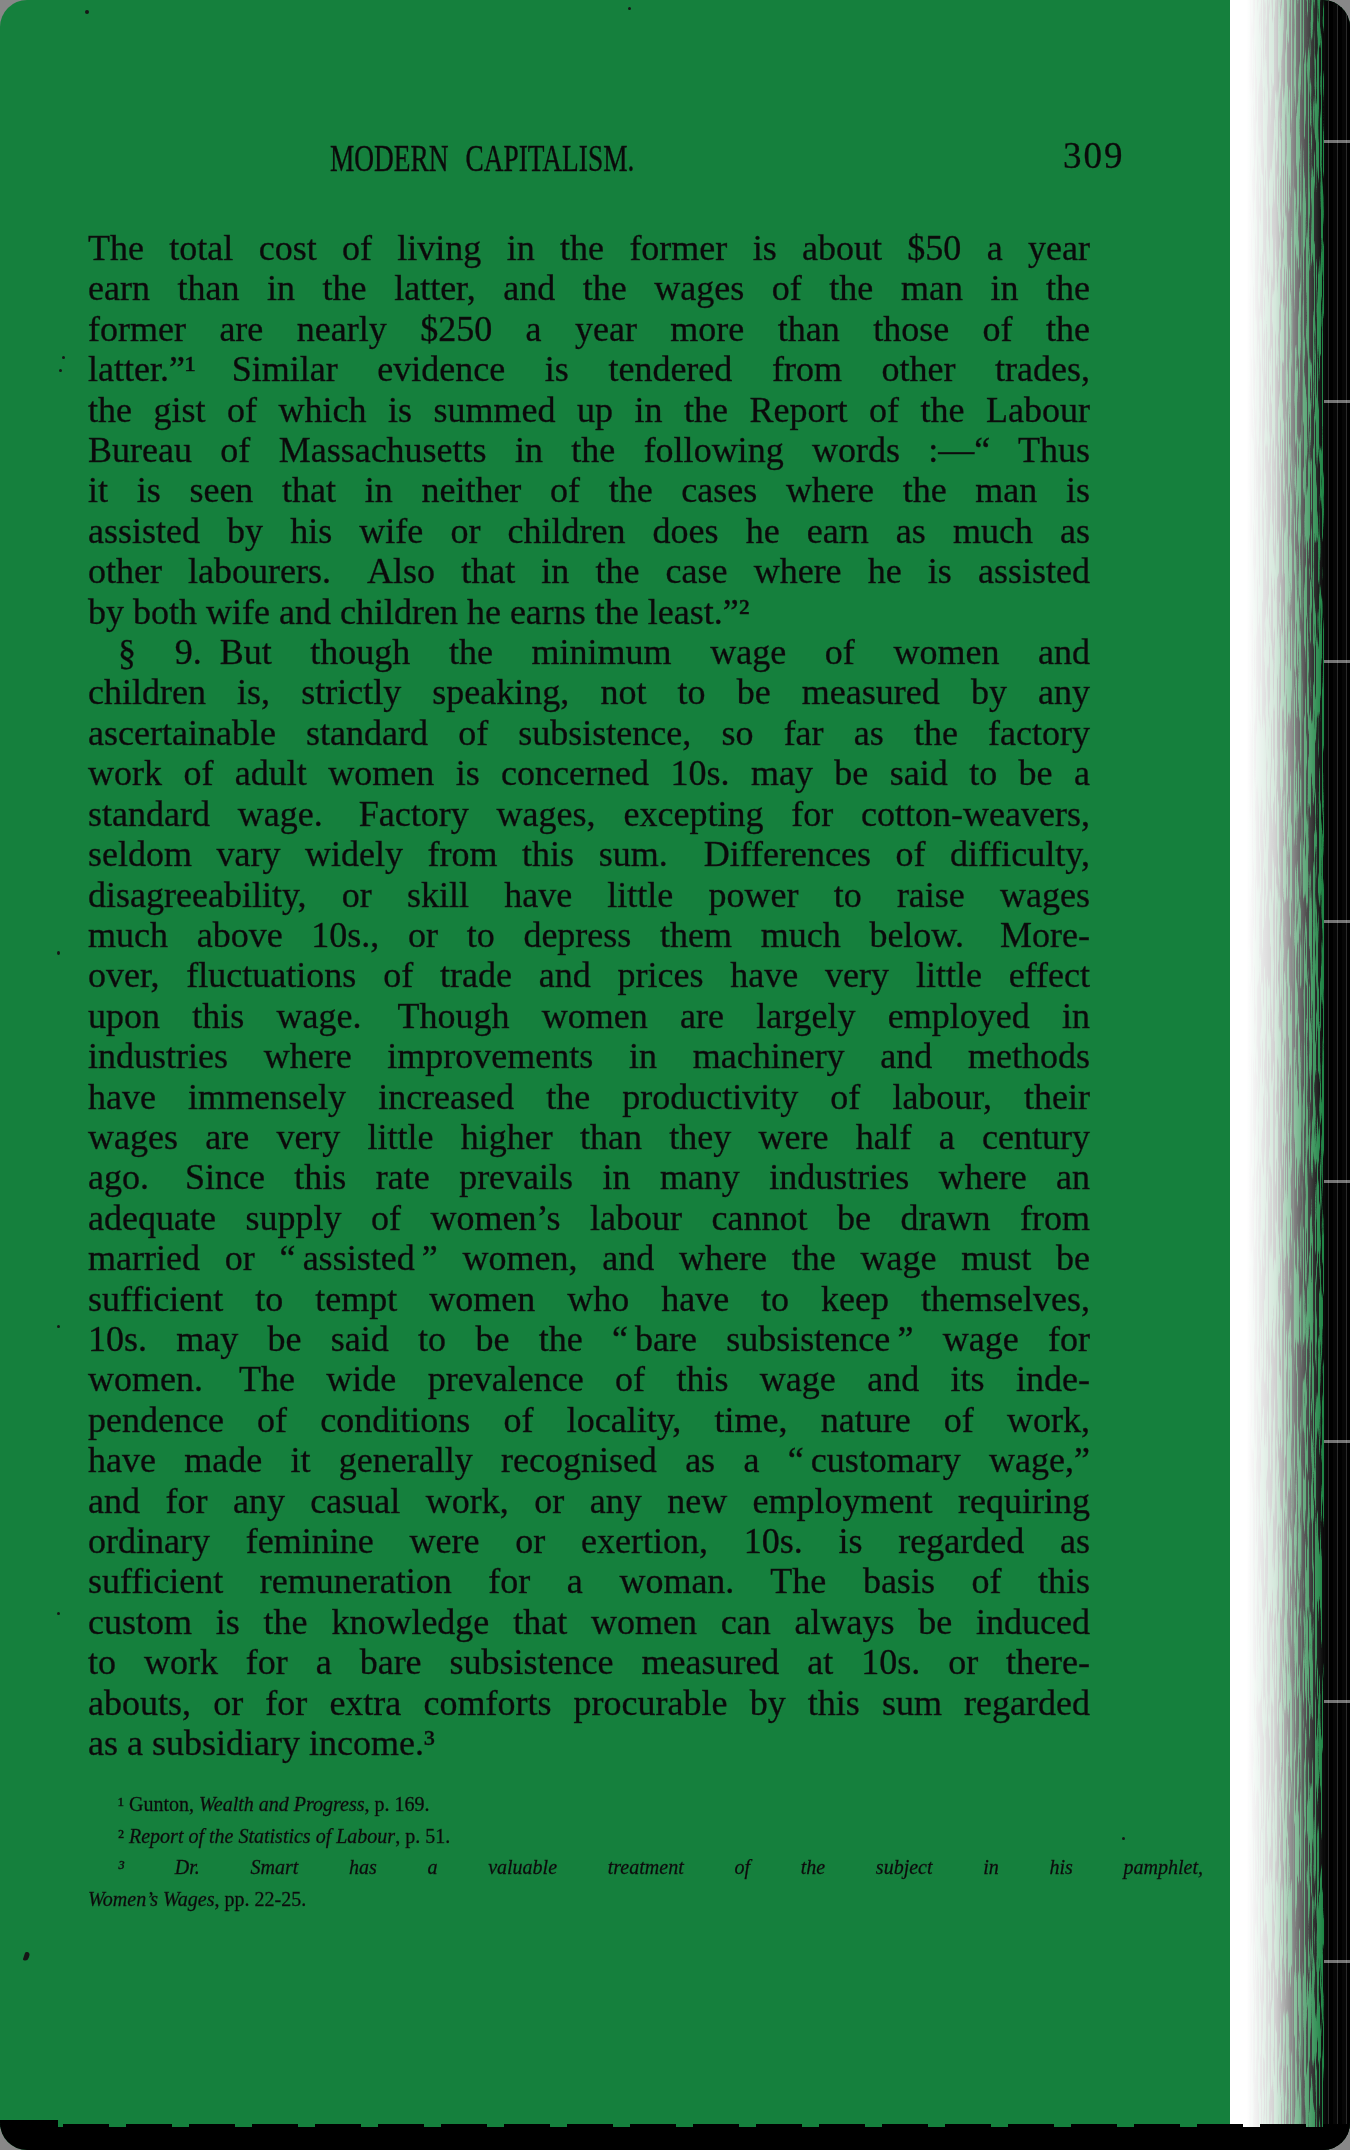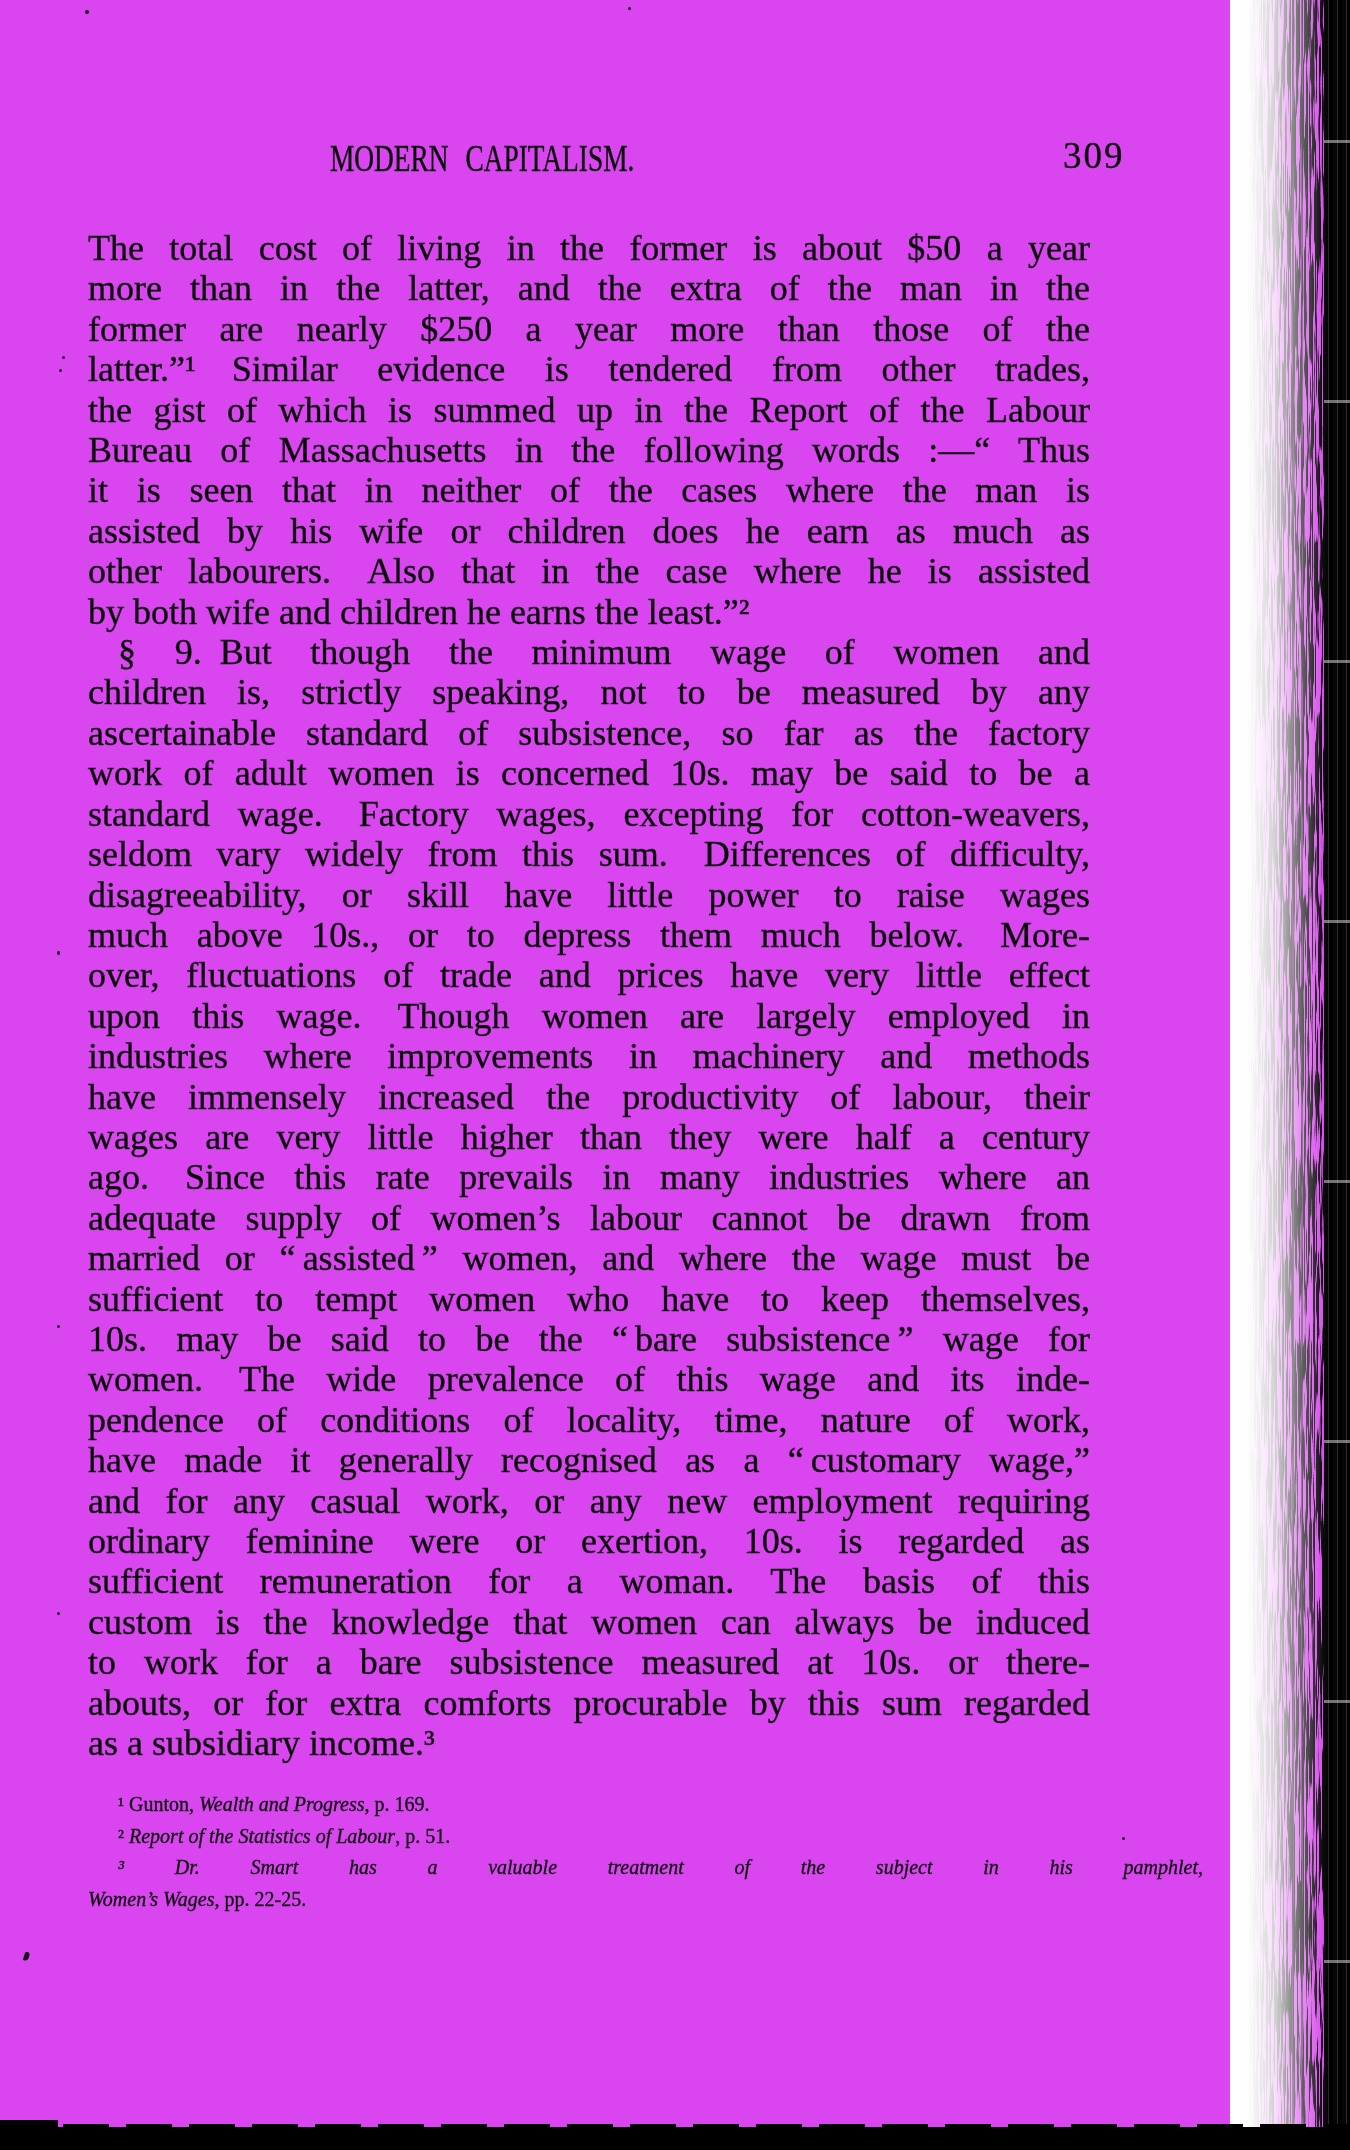--- a/index.html
+++ b/index.html
@@ -1,20 +1,21 @@
 <!DOCTYPE html>
 <html><head>
 <meta charset="utf-8">
 <style>
   html,body{margin:0;padding:0;background:#888;}
   .page{
-    position:relative;width:1350px;height:2150px;background:#d946ef;
+    position:relative;width:1350px;height:2150px;background:#15803d;
     overflow:hidden;margin:0 auto;
     font-family:"Liberation Serif","DejaVu Serif",serif;
     color:#0a0a0a;
+    border-radius:27px;
   }
   
   .running-title{
     position:absolute;left:330px;top:139px;font-size:38px;line-height:1;
     letter-spacing:0px;word-spacing:14px;white-space:nowrap;
     transform:scaleX(0.72);transform-origin:0 50%;
     -webkit-text-stroke:0.4px #111;
   }
   .page-number{
     position:absolute;left:1018px;top:137px;font-size:37px;line-height:1;
@@ -71,21 +72,21 @@
 <body>
 
 <div class="page">
 
   <div class="running-title">MODERN CAPITALISM.</div>
   <div class="page-number">309</div>
 
   <div class="body-text">
     <div>
         <div class="jline">The total cost of living in the former is about $50 a year</div>
-        <div class="jline">more than in the latter, and the extra of the man in the</div>
+        <div class="jline">earn than in the latter, and the wages of the man in the</div>
         <div class="jline">former are nearly $250 a year more than those of the</div>
         <div class="jline">latter.”¹ Similar evidence is tendered from other trades,</div>
         <div class="jline">the gist of which is summed up in the Report of the Labour</div>
         <div class="jline">Bureau of Massachusetts in the following words :—“ Thus</div>
         <div class="jline">it is seen that in neither of the cases where the man is</div>
         <div class="jline">assisted by his wife or children does he earn as much as</div>
         <div class="jline">other labourers. Also that in the case where he is assisted</div>
       </div>
     <div class="plainline">by both wife and children he earns the least.”²</div>
     <div>

